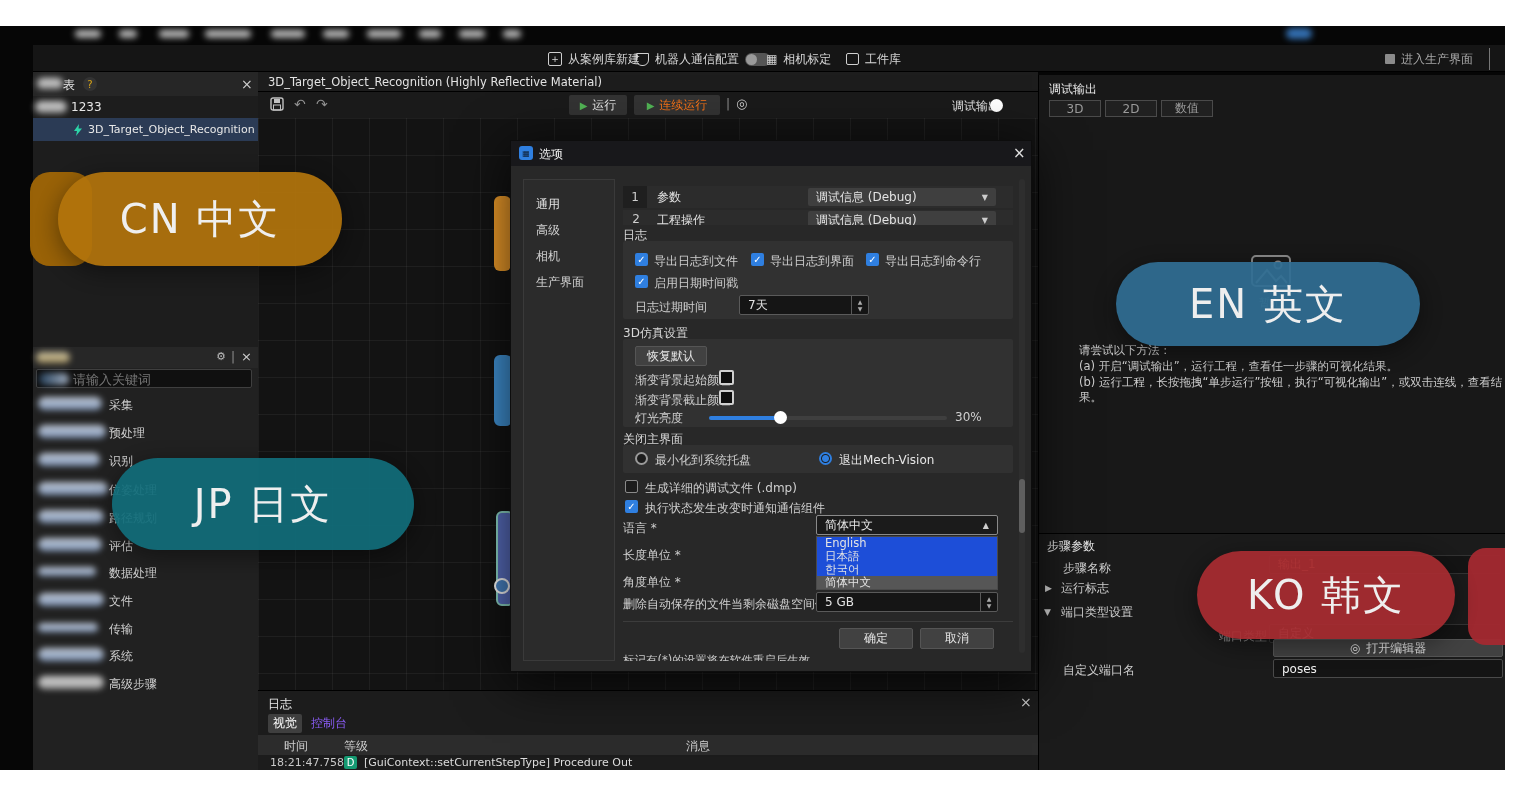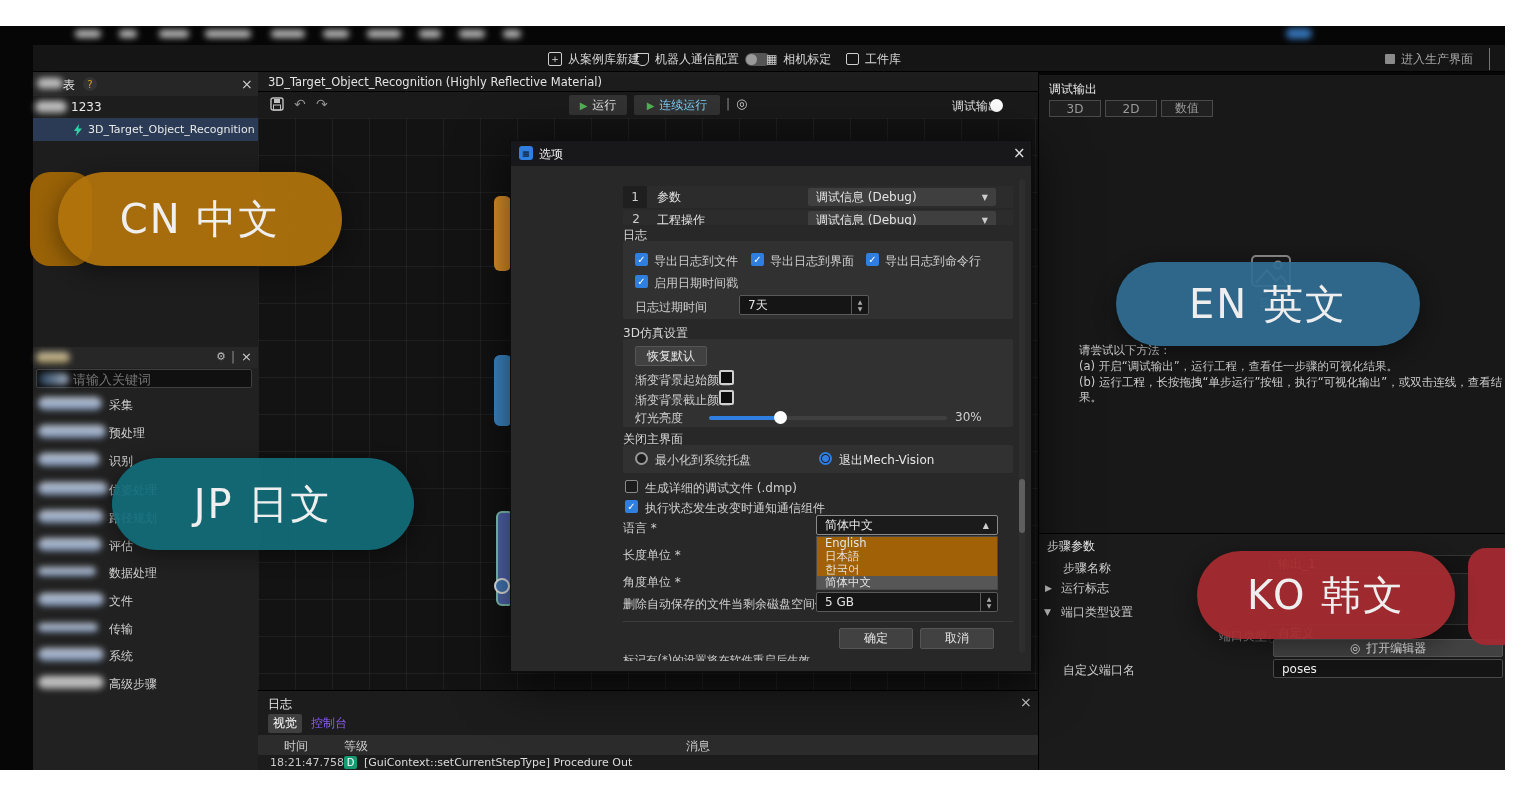--- a/index.html
+++ b/index.html
@@ -27,21 +27,21 @@
   .spin .arr{width:16px;border-left:1px solid #5a5a5a;display:flex;flex-direction:column;align-items:center;justify-content:center;color:#aaa;font-size:6px;line-height:7px;height:100%;}
   .tab3{border:1px solid #4a4a4a;color:#9a9a9a;display:flex;align-items:center;justify-content:center;background:#202020;}
   .pill{border-radius:999px;display:flex;align-items:center;justify-content:center;color:#ffffff;font-size:40px;letter-spacing:2px;white-space:nowrap;opacity:.93;box-shadow:0 6px 24px rgba(0,0,0,.45);}
   .grid{background-color:#131313;background-image:linear-gradient(rgba(255,255,255,.05) 1px,transparent 1px),linear-gradient(90deg,rgba(255,255,255,.05) 1px,transparent 1px);background-size:37px 37px;}
   .node{border-radius:6px;}
   .tog{border-radius:999px;position:relative;}
   .tog .knob{position:absolute;top:1px;border-radius:50%;background:#fff;}
   .sect{color:#d8d8d8;}
   .lbl{color:#cfcfcf;}
   .input{background:#141414;border:1px solid #444;border-radius:2px;display:flex;align-items:center;padding:0 8px;color:#ddd;}
-  .ddl{background:#a16207;border:1px solid #4a4a4a;color:#e4e4e4;}
+  .ddl{background:#1d4ed8;border:1px solid #4a4a4a;color:#e4e4e4;}
   .ddl .it{height:13px;line-height:13px;padding:0 8px;font-size:11.5px;}
   .ddl .it.sel{background:#565656;}
   svg{display:block;}
 </style>
 </head>
 <body>
 
 <div id="stage">
 
   <div class="a app" style="left:0;top:26px;width:1505px;height:744px;"></div>
@@ -177,21 +177,21 @@
         </svg>
     </span>
     <span class="a dim" style="left:36px;top:4px;font-size:14px;">↶</span>
     <span class="a dim" style="left:58px;top:4px;font-size:14px;">↷</span>
     <div class="a" style="left:311px;top:3px;width:58px;height:20px;background:#333;border-radius:2px;display:flex;align-items:center;justify-content:center;gap:5px;">
       <span style="color:#52b455;font-size:10px;">▶</span>
       <span style="color:#e6e6e6;">运行</span>
     </div>
     <div class="a" style="left:376px;top:3px;width:86px;height:20px;background:#333;border-radius:2px;display:flex;align-items:center;justify-content:center;gap:5px;">
       <span style="color:#52b455;font-size:10px;">▶</span>
-      <span style="color:#7dd3fc;">连续运行</span>
+      <span style="color:#f97316;">连续运行</span>
     </div>
     <span class="a dim" style="left:468px;top:5px;">|</span>
     <span class="a" style="left:478px;top:4px;color:#cfcfcf;font-size:13px;">◎</span>
     <span class="a" style="left:694px;top:6px;color:#e0e0e0;">调试输出</span>
     <span class="a tog" style="left:746px;top:6px;width:30px;height:15px;background:#2f7fe0;"><span class="knob" style="right:1px;width:13px;height:13px;"></span></span>
   </div>
 
   <div class="a grid" style="left:258px;top:118px;width:780px;height:572px;"></div>
   <div class="a node" style="left:494px;top:196px;width:17px;height:75px;background:#ef9c2a;"></div>
   <div class="a node" style="left:494px;top:355px;width:18px;height:71px;background:#4193d6;"></div>
@@ -257,20 +257,26 @@
       </div>
   </div>
 
   <div class="a" style="left:510px;top:140px;width:522px;height:532px;background:#282828;border:1px solid #0d0d0d;box-shadow:0 10px 50px rgba(0,0,0,.75);">
     <div class="a" style="left:0;top:0;width:520px;height:25px;background:#18181b;">
       <span class="a" style="left:8px;top:5px;width:14px;height:14px;background:#2f7fe0;border-radius:3px;display:flex;align-items:center;justify-content:center;color:#0d1b2e;font-size:8px;">▦</span>
       <span class="a" style="left:28px;top:5px;color:#f0f0f0;">选项</span>
       <span class="a" style="left:502px;top:3px;color:#e0e0e0;font-size:15px;">×</span>
     </div>
 
+    <div class="a" style="left:12px;top:38px;width:92px;height:482px;background:#2b2b2b;border:1px solid #3a3a3a;">
+      <span class="a" style="left:12px;top:16px;color:#e6e6e6;">通用</span>
+      <span class="a" style="left:12px;top:42px;color:#cfcfcf;">高级</span>
+      <span class="a" style="left:12px;top:68px;color:#cfcfcf;">相机</span>
+      <span class="a" style="left:12px;top:94px;color:#cfcfcf;">生产界面</span>
+    </div>
 
     <div class="a" style="left:112px;top:38px;width:403px;height:482px;overflow:hidden;">
 
       <div class="a" style="left:396px;top:0;width:6px;height:474px;background:#2e2e2e;border-radius:3px;">
         <div class="a" style="left:0;top:300px;width:6px;height:54px;background:#5f5f5f;border-radius:3px;"></div>
       </div>
 
       <div class="a" style="left:0;top:7px;width:390px;height:22px;background:#2c2c2c;display:flex;align-items:center;">
         <span style="width:24px;text-align:center;background:#1f1f1f;height:100%;line-height:22px;color:#cfcfcf;">1</span>
         <span style="margin-left:10px;color:#e0e0e0;">参数</span>

